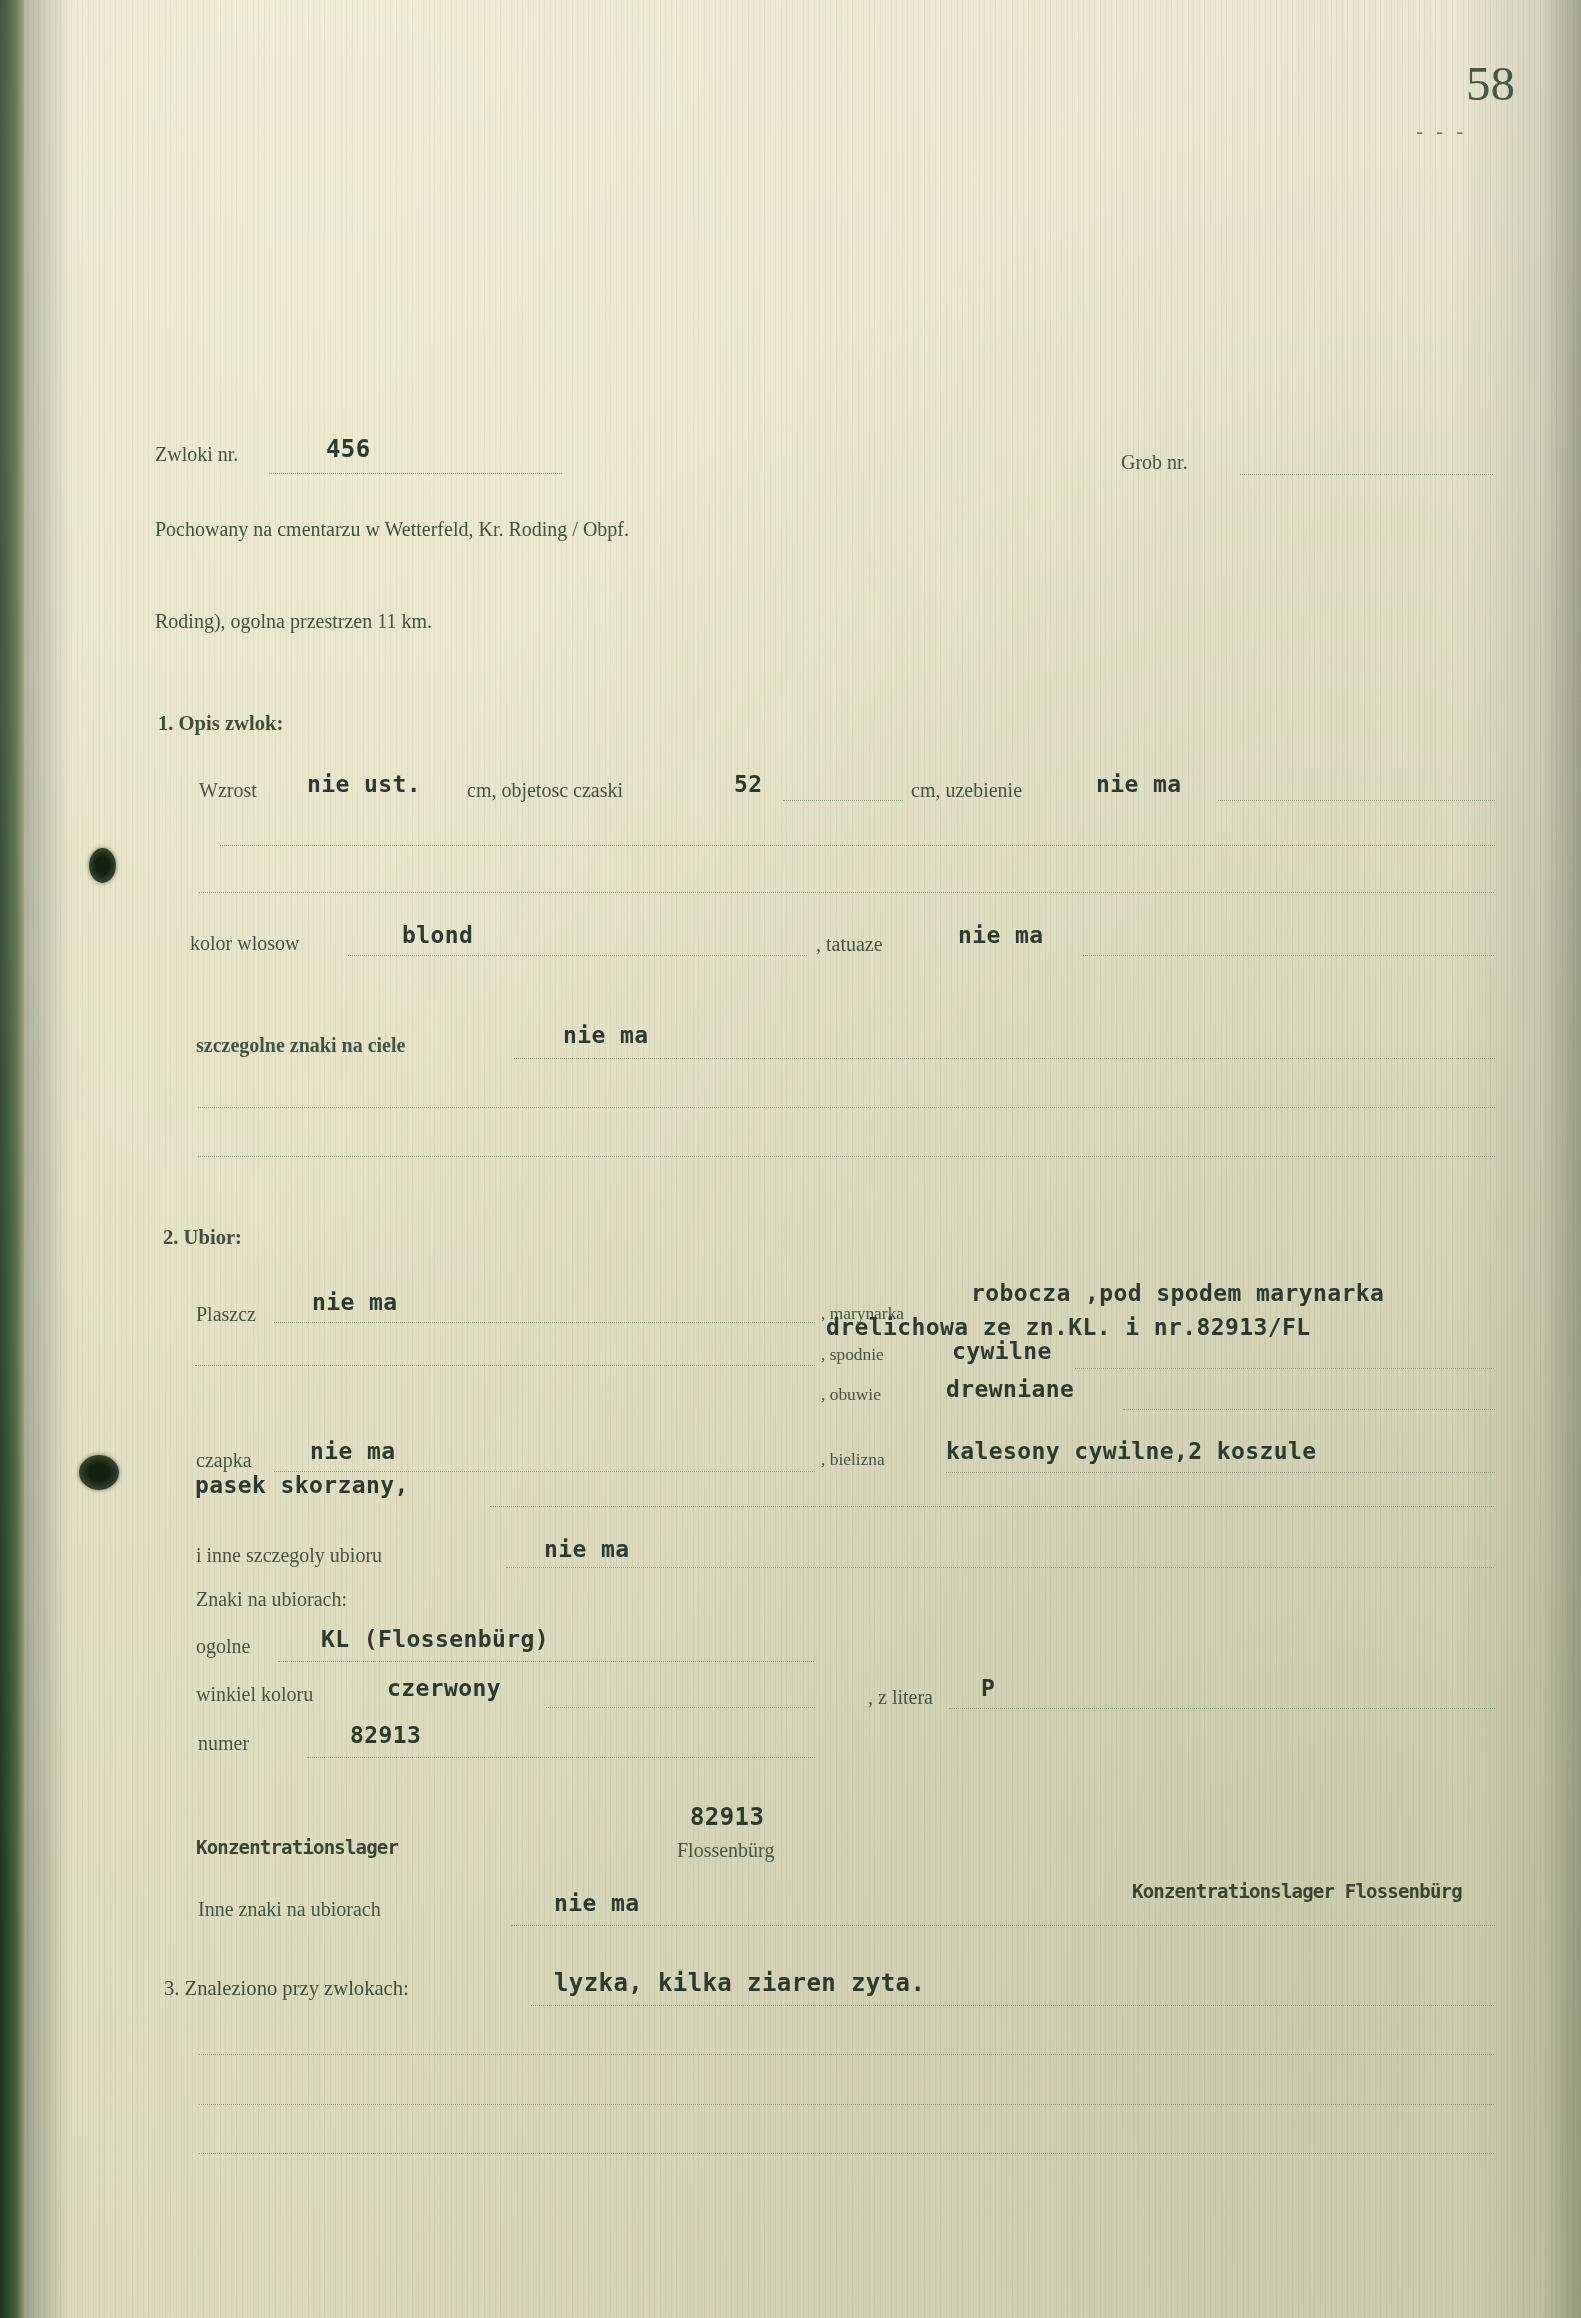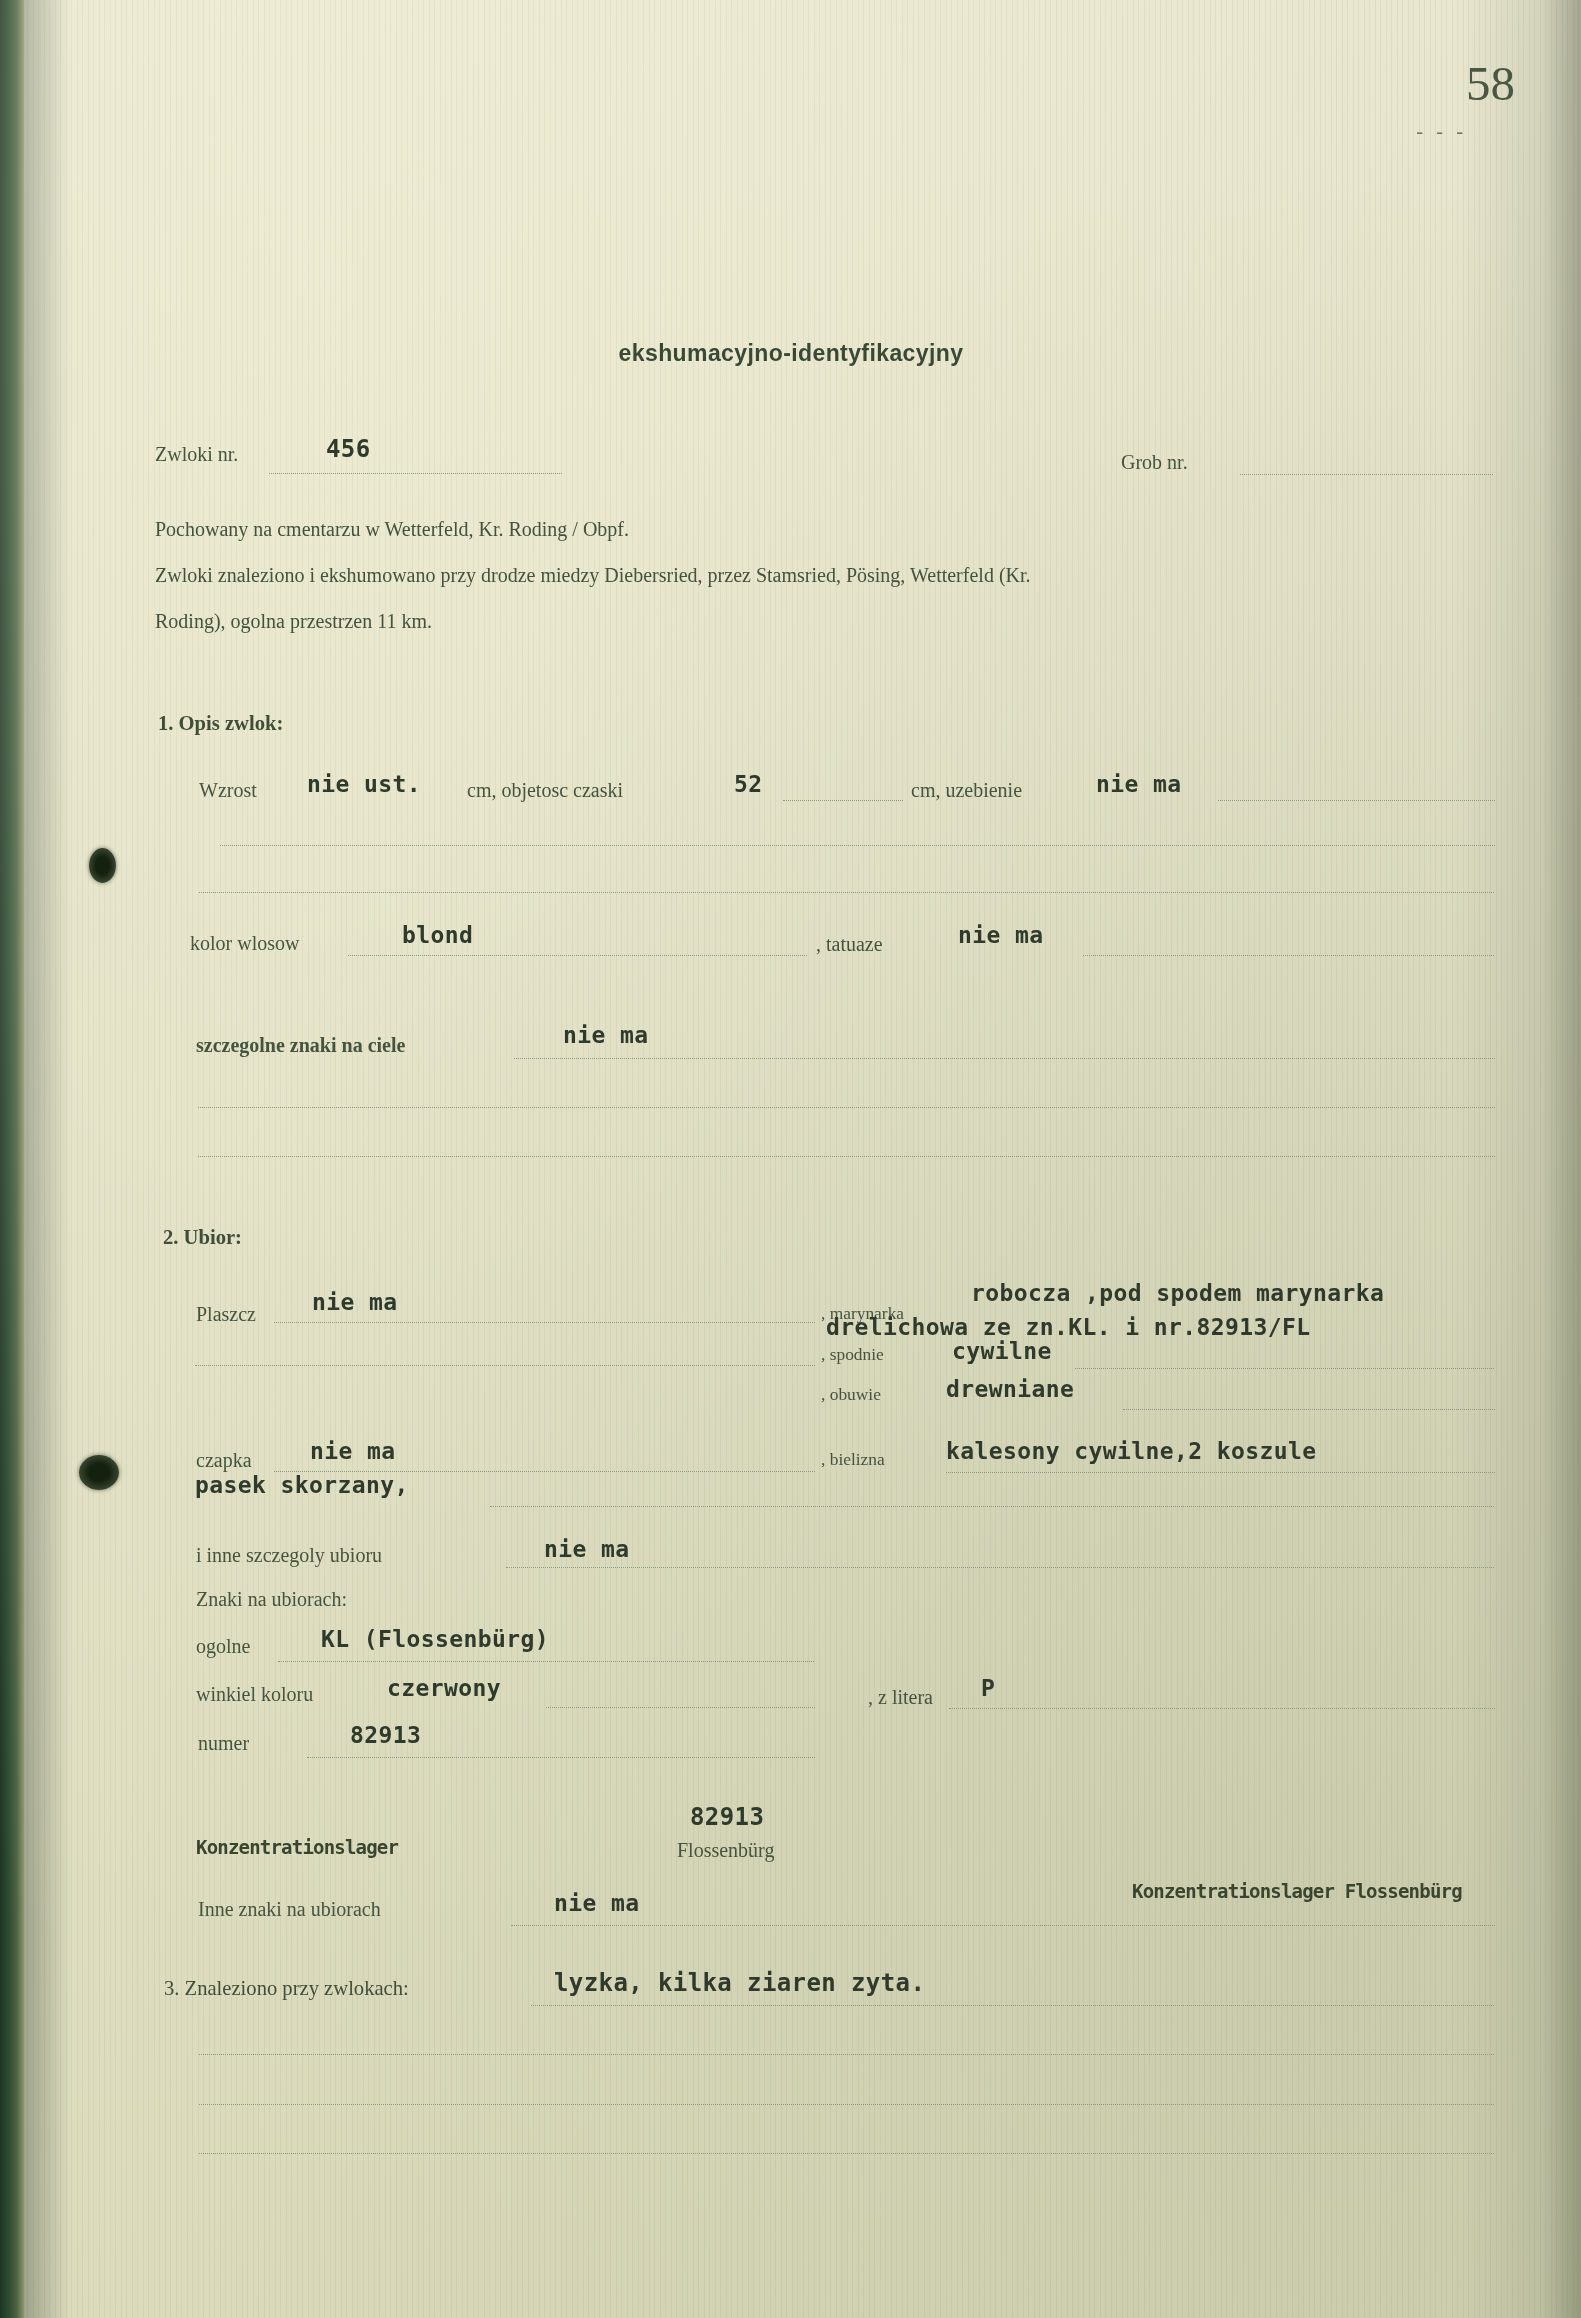--- a/index.html
+++ b/index.html
@@ -159,31 +159,29 @@
   <div class="right-shadow"></div>
   <div class="grain"></div>
 
   <div class="hole" style="left:89px; top:848px;"></div>
   <div class="hole dbl" style="left:79px; top:1455px;"></div>
 
   <div class="pagenum">58</div>
   <div class="dashes">- - -</div>
 
 
-  <div class="subtitle">ekshumacyjno-identyfikacyjny</div>
 
   <div class="lbl" style="left:155px; top:443px;">Zwloki nr.</div>
   <div class="val tw" style="left:326px; top:435px; font-size:24px;">456</div>
   <div class="rule" style="left:269px; top:473px; width:293px;"></div>
 
   <div class="lbl" style="left:1121px; top:451px;">Grob nr.</div>
   <div class="rule" style="left:1240px; top:474px; width:253px;"></div>
 
   <div class="para" style="left:155px; top:512px; width:1344px;">Pochowany na cmentarzu w Wetterfeld, Kr. Roding / Obpf.</div>
-  <div class="para" style="left:155px; top:558px; width:1360px;">Zwloki znaleziono i ekshumowano przy drodze miedzy Diebersried, przez Stamsried, Pösing, Wetterfeld (Kr.</div>
   <div class="para" style="left:155px; top:604px; width:712px;">Roding), ogolna przestrzen 11 km.</div>
 
   <div class="sect" style="left:158px; top:712px; font-weight:bold;">1. Opis zwlok:</div>
 
   <div class="lbl" style="left:199px; top:779px;">Wzrost</div>
   <div class="val tw" style="left:307px; top:771px; font-size:23px;">nie ust.</div>
   <div class="lbl" style="left:467px; top:779px;">cm, objetosc czaski</div>
   <div class="val tw" style="left:734px; top:771px; font-size:23px;">52</div>
   <div class="rule" style="left:783px; top:800px; width:120px;"></div>
   <div class="lbl" style="left:911px; top:779px;">cm, uzebienie</div>

